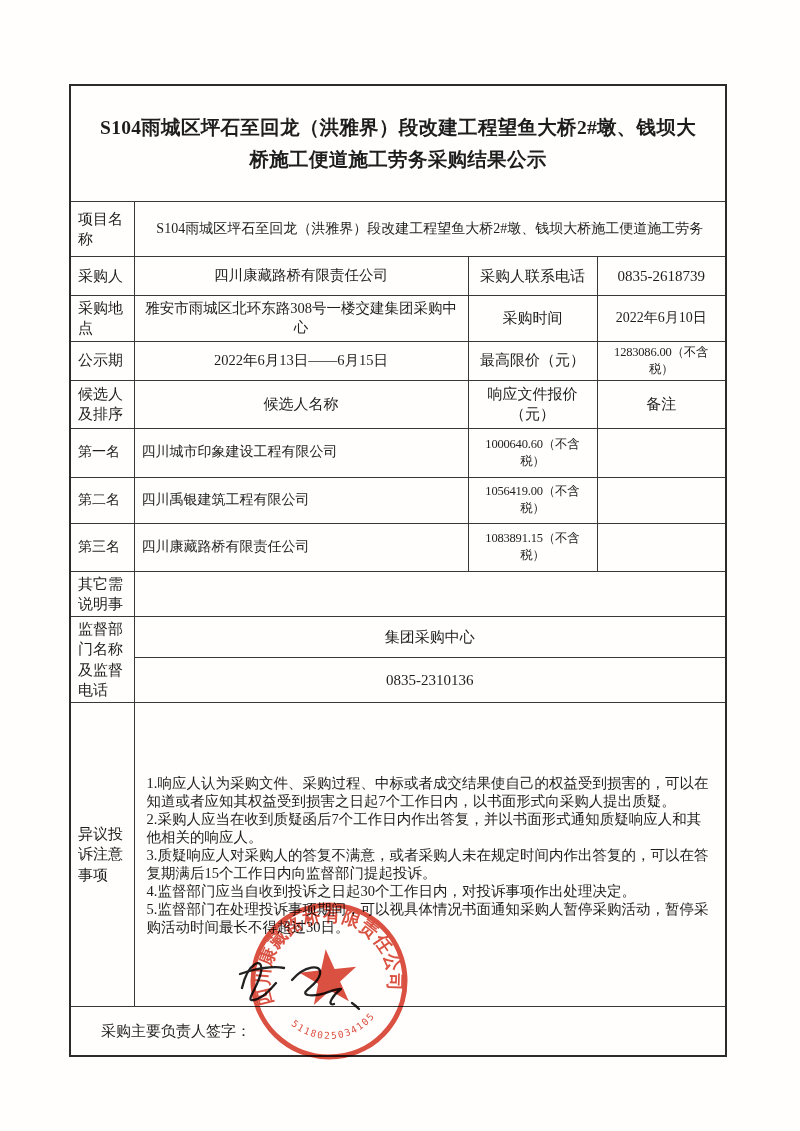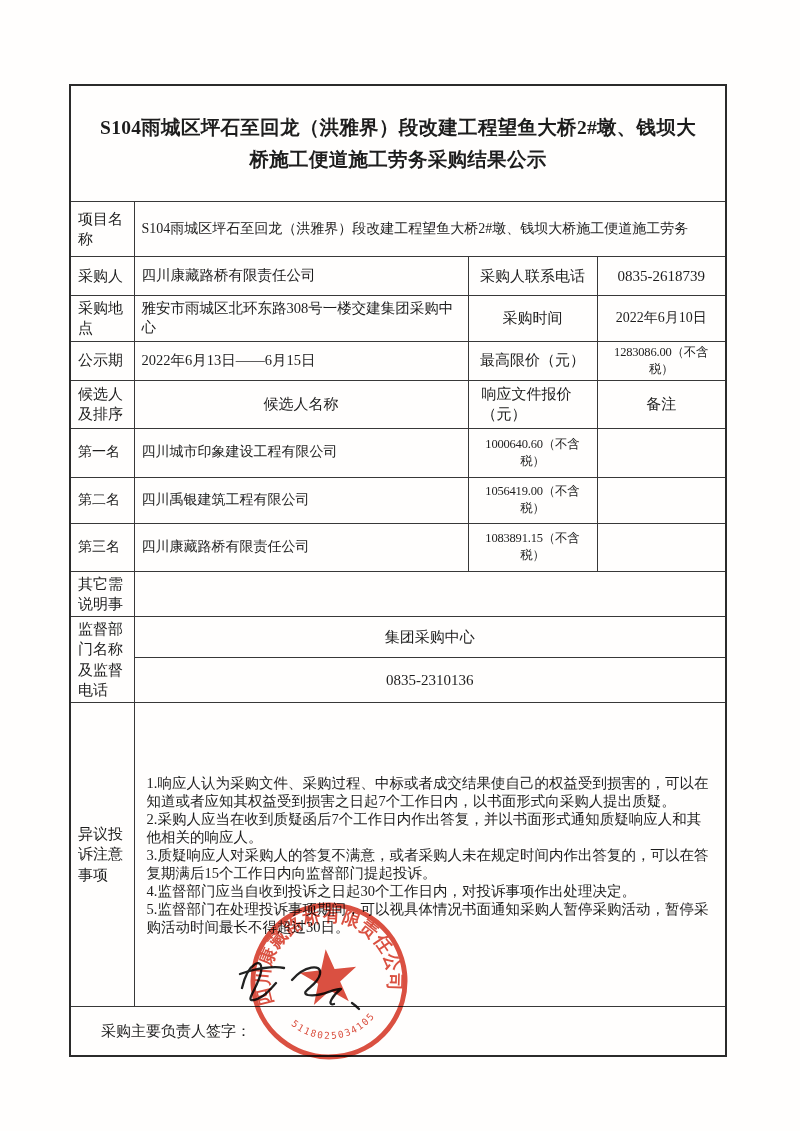--- a/index.html
+++ b/index.html
@@ -24,25 +24,25 @@
     height:107px;text-align:center;font-weight:bold;
     font-size:19.5px;line-height:1.62;padding:4px 22px;
     letter-spacing:0.3px;
   }
   .r1 td{height:50px}.r2 td{height:34px}.r3 td{height:38px}.r4 td{height:34px}
   .r5 td{height:43px}.r6 td{height:44px}.r7 td{height:41px}.r8 td{height:43px}
   .r9 td{height:31px}.r10a td{height:33px}.r10b td{height:36px}
   .r11 td{height:291px}.r12 td{height:44px}
   .lab{text-align:left;}
   .lab-c{text-align:left;margin-left:44px;}
-  .val{text-align:left;font-size:14.5px;font-family:Liberation Serif, serif;}
+  .val{text-align:center;font-size:14.5px;font-family:Liberation Serif, serif;}
   .val-sm{font-size:14px;}
   .cen{text-align:center;}
   .price{text-align:center;font-size:12.5px;letter-spacing:-0.2px;margin-top:24px;}
-  .hdr-quote{text-align:left;padding:2px 13px;}
+  .hdr-quote{text-align:center;padding:2px 13px;}
   .company{text-align:left;font-size:14px;}
   .obj-cell{padding:6px 12px;font-size:14.5px;}
   .obj-item{line-height:18px;text-align:left;}
   .sig-cell{font-size:15px;padding-left:30px;}
   .stamp-svg{
     position:absolute;left:243px;top:895px;width:172px;height:172px;
     mix-blend-mode:multiply;opacity:0.88;
     transform:rotate(-6deg);
   }
   .sig-svg{

